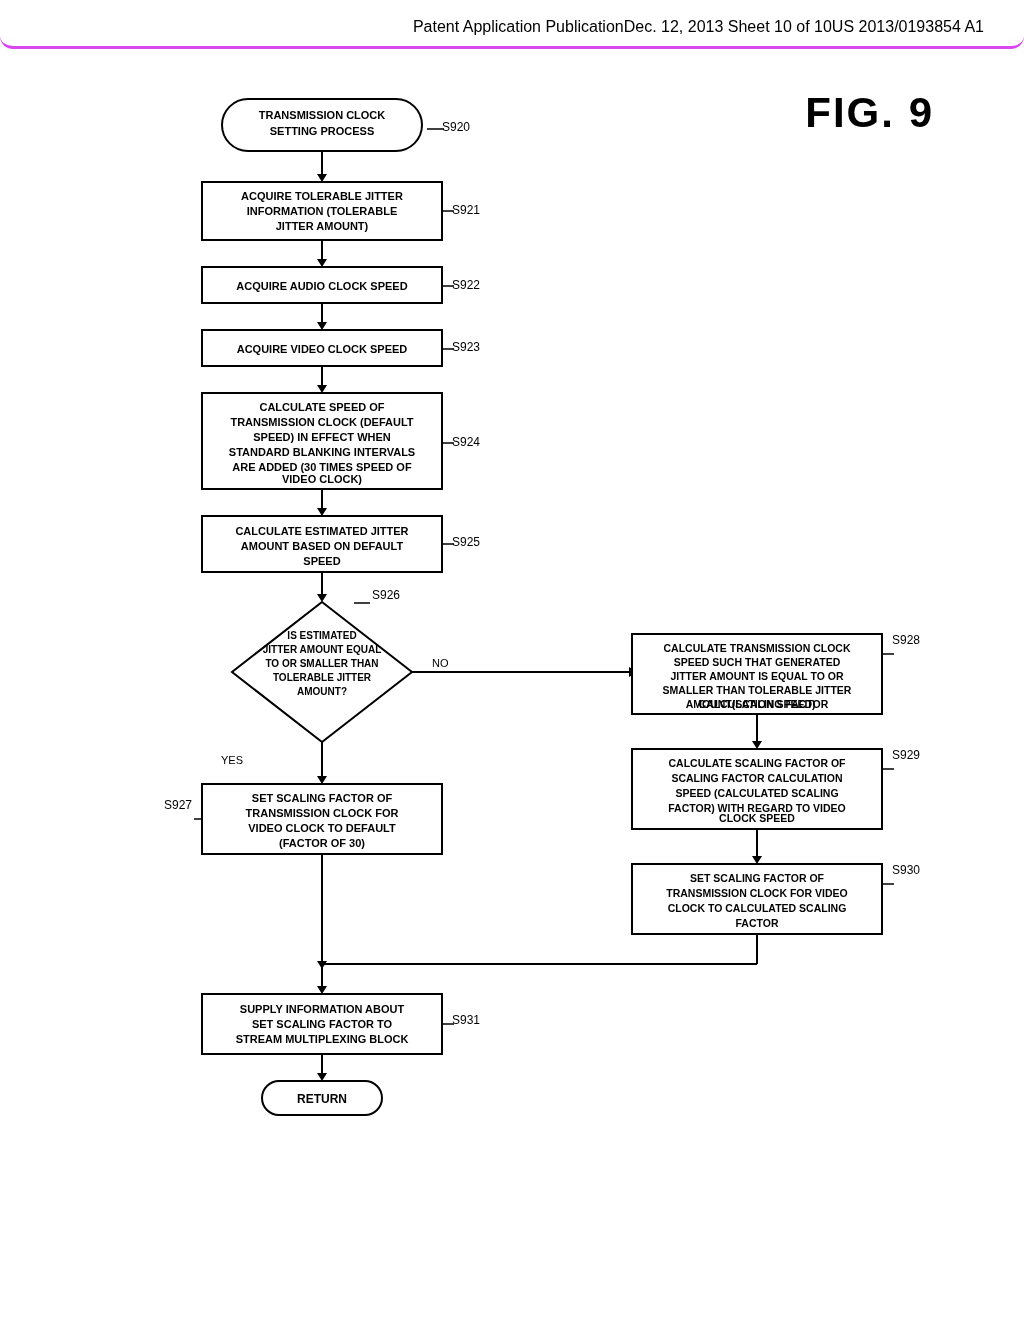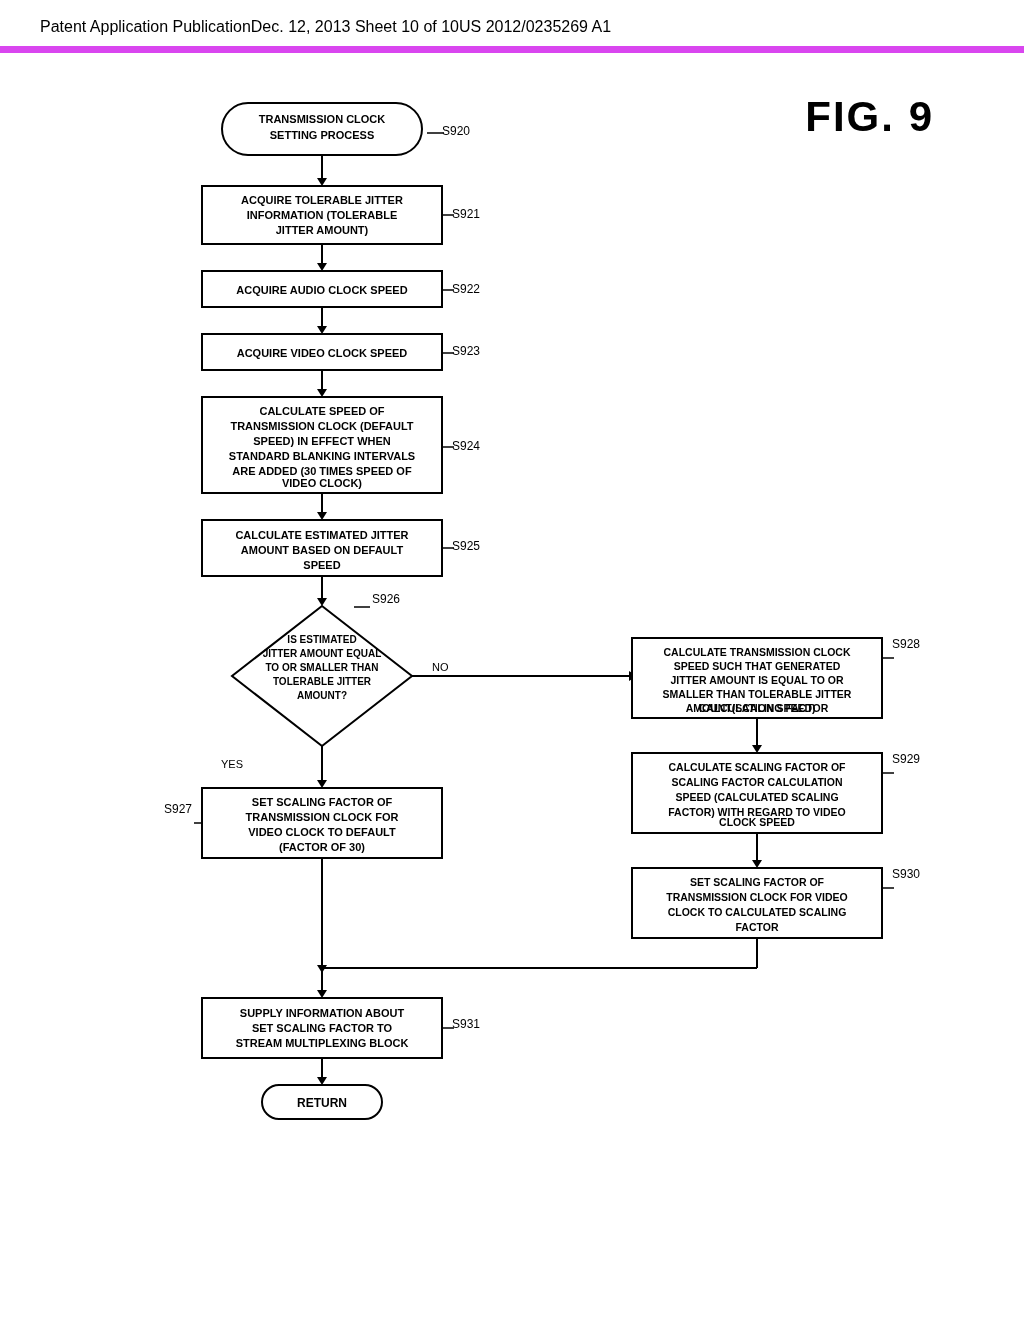--- a/index.html
+++ b/index.html
@@ -6,24 +6,25 @@
     body {
       background: #fff;
       font-family: Arial, sans-serif;
       width: 1024px;
       min-height: 1320px;
       position: relative;
     }
 
     .header {
       display: flex;
-      justify-content: flex-start;
+      justify-content: flex-end;
       align-items: center;
       padding: 18px 40px 10px 40px;
-      border-bottom: 7px solid #d946ef;
+      border-bottom: 3px solid #d946ef;
+      border-radius: 13px;
     }
 
     .diagram-area {
       position: relative;
       width: 100%;
       padding: 30px 60px;
     }
 
     .fig-label {
       position: absolute;
@@ -39,21 +40,21 @@
       display: block;
       margin: 0 auto;
     }
   </style>
 </head>
 <body>
 
 <div class="header">
   <span>Patent Application Publication</span>
   <span>Dec. 12, 2013   Sheet 10 of 10</span>
-  <span>US 2012/0235269 A1</span>
+  <span>US 2013/0193854 A1</span>
 </div>
 
 <div class="diagram-area">
   <div class="fig-label">FIG. 9</div>
 
   <svg class="flowchart" width="820" height="1200" viewBox="0 0 820 1200">
 
     <rect x="120" y="20" width="200" height="52" rx="26" ry="26" fill="white" stroke="black" stroke-width="2"></rect>
     <text x="220" y="40" text-anchor="middle" font-size="11" font-weight="bold" font-family="Arial">TRANSMISSION CLOCK</text>
     <text x="220" y="56" text-anchor="middle" font-size="11" font-weight="bold" font-family="Arial">SETTING PROCESS</text>

